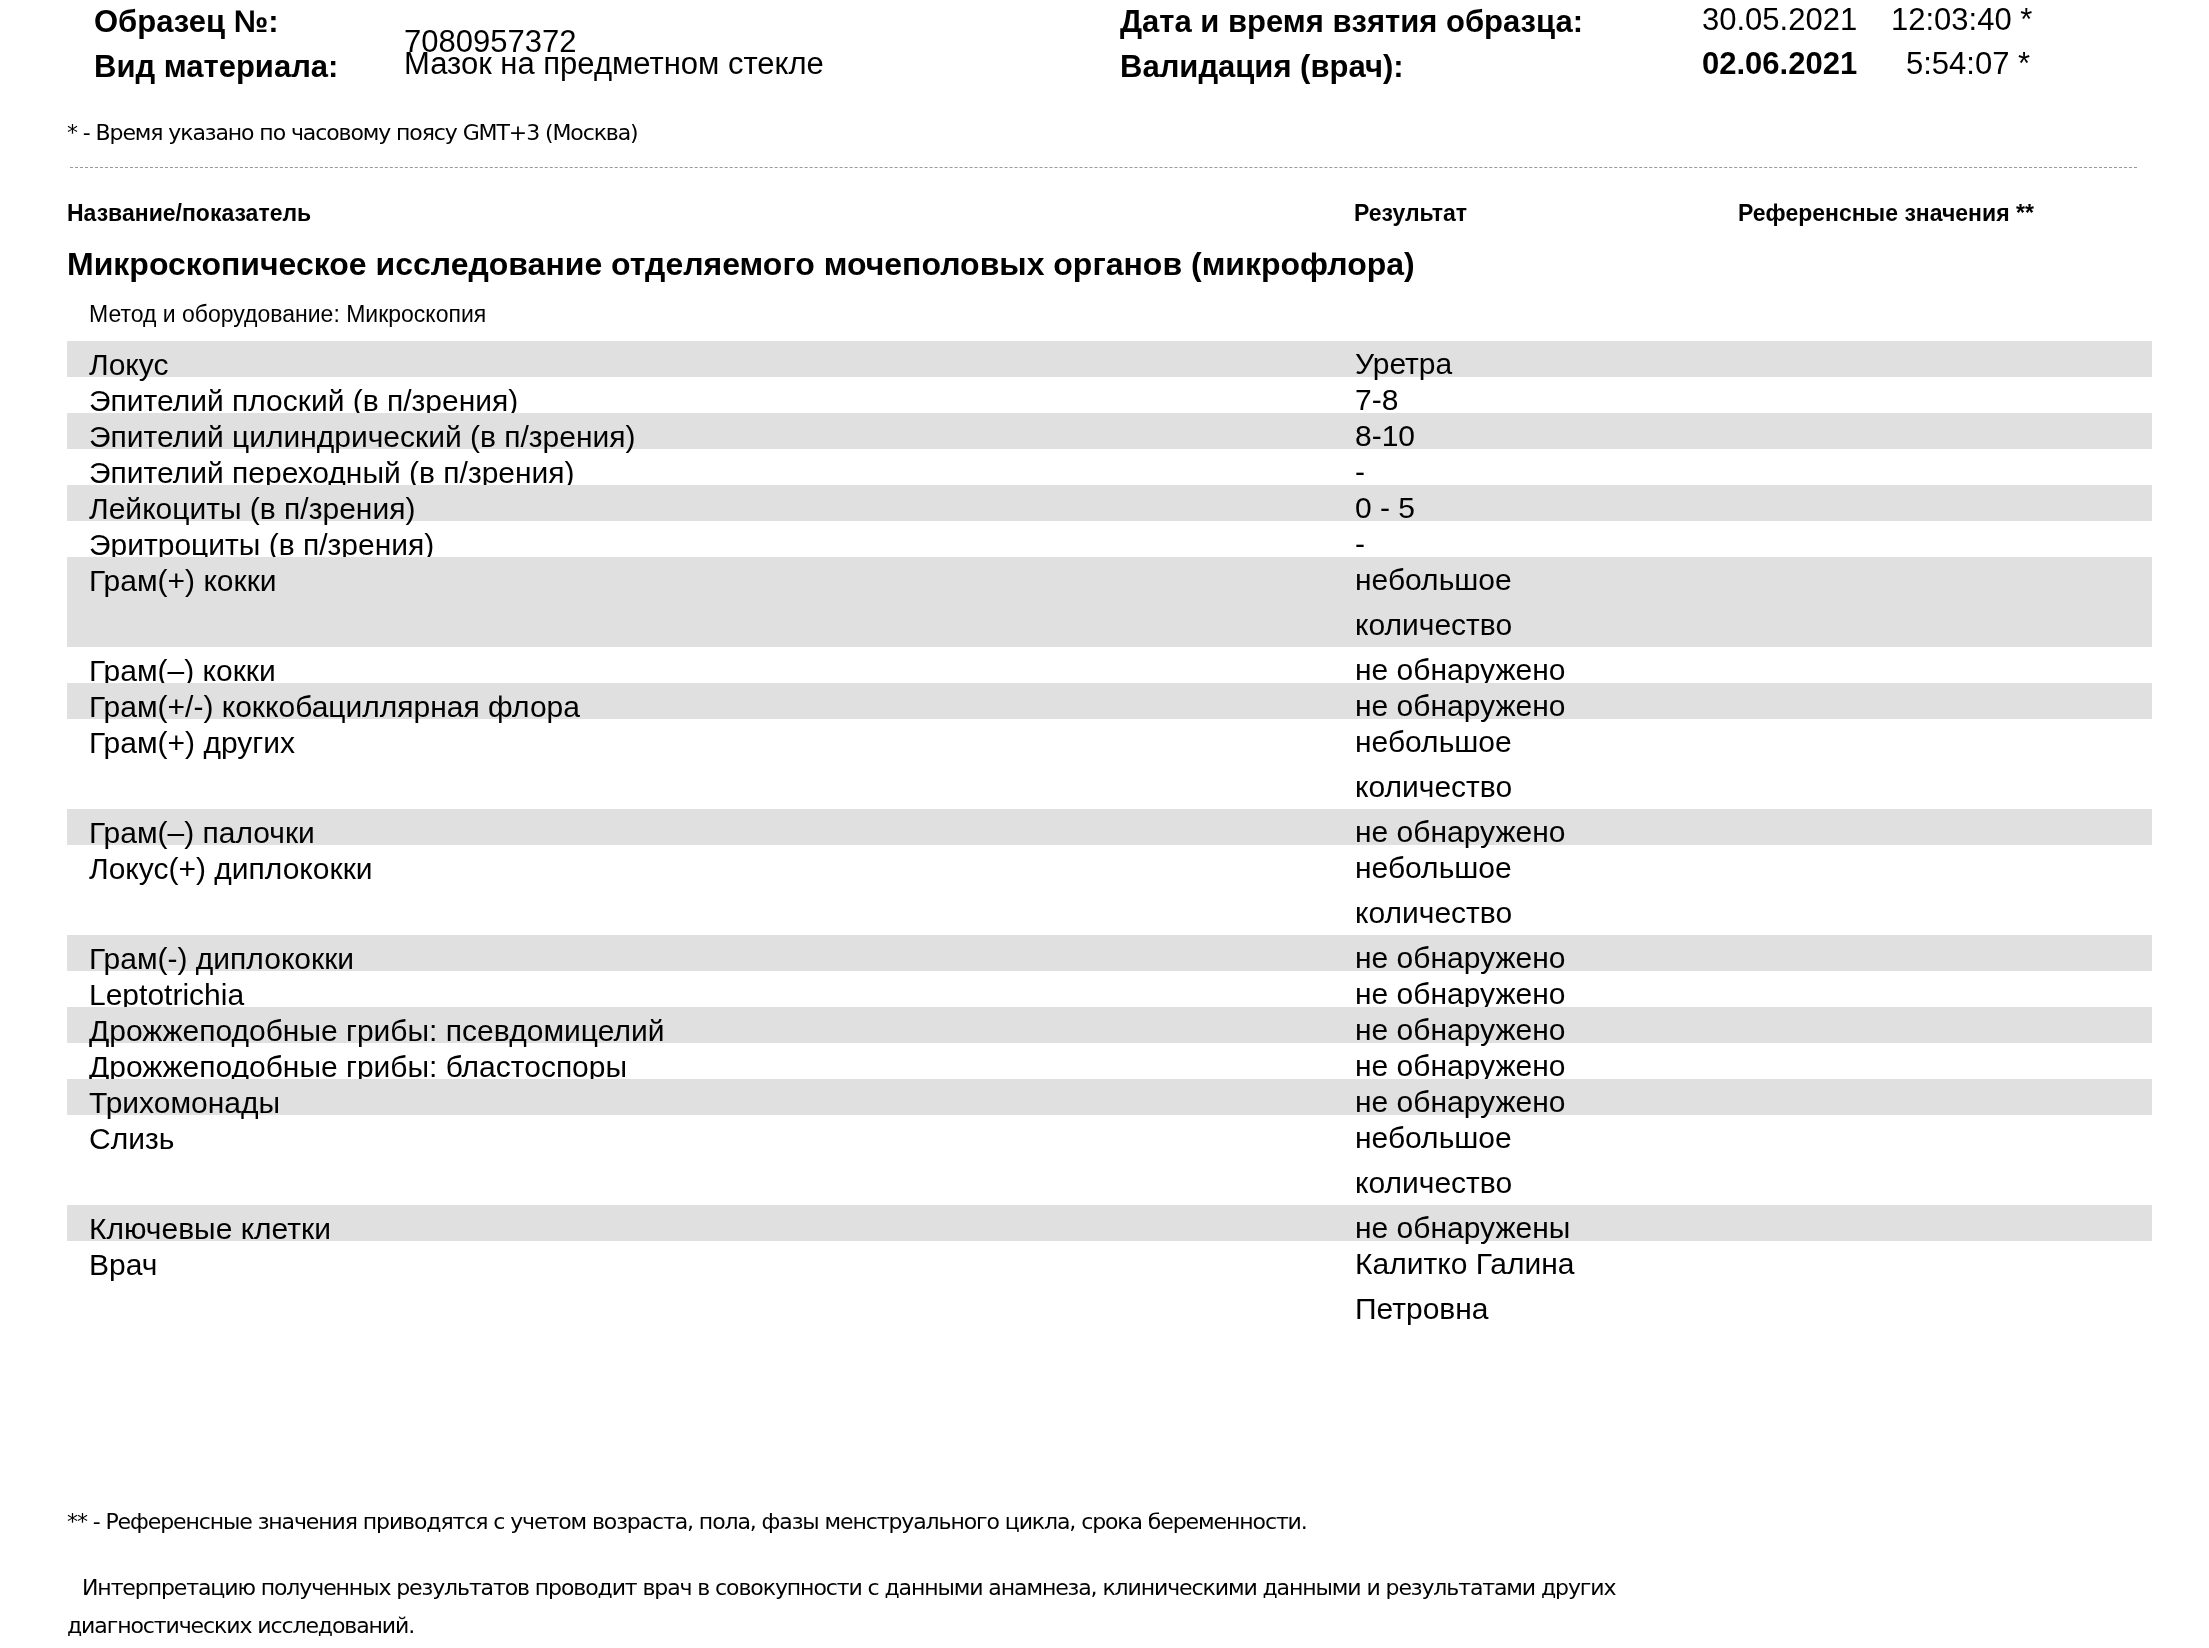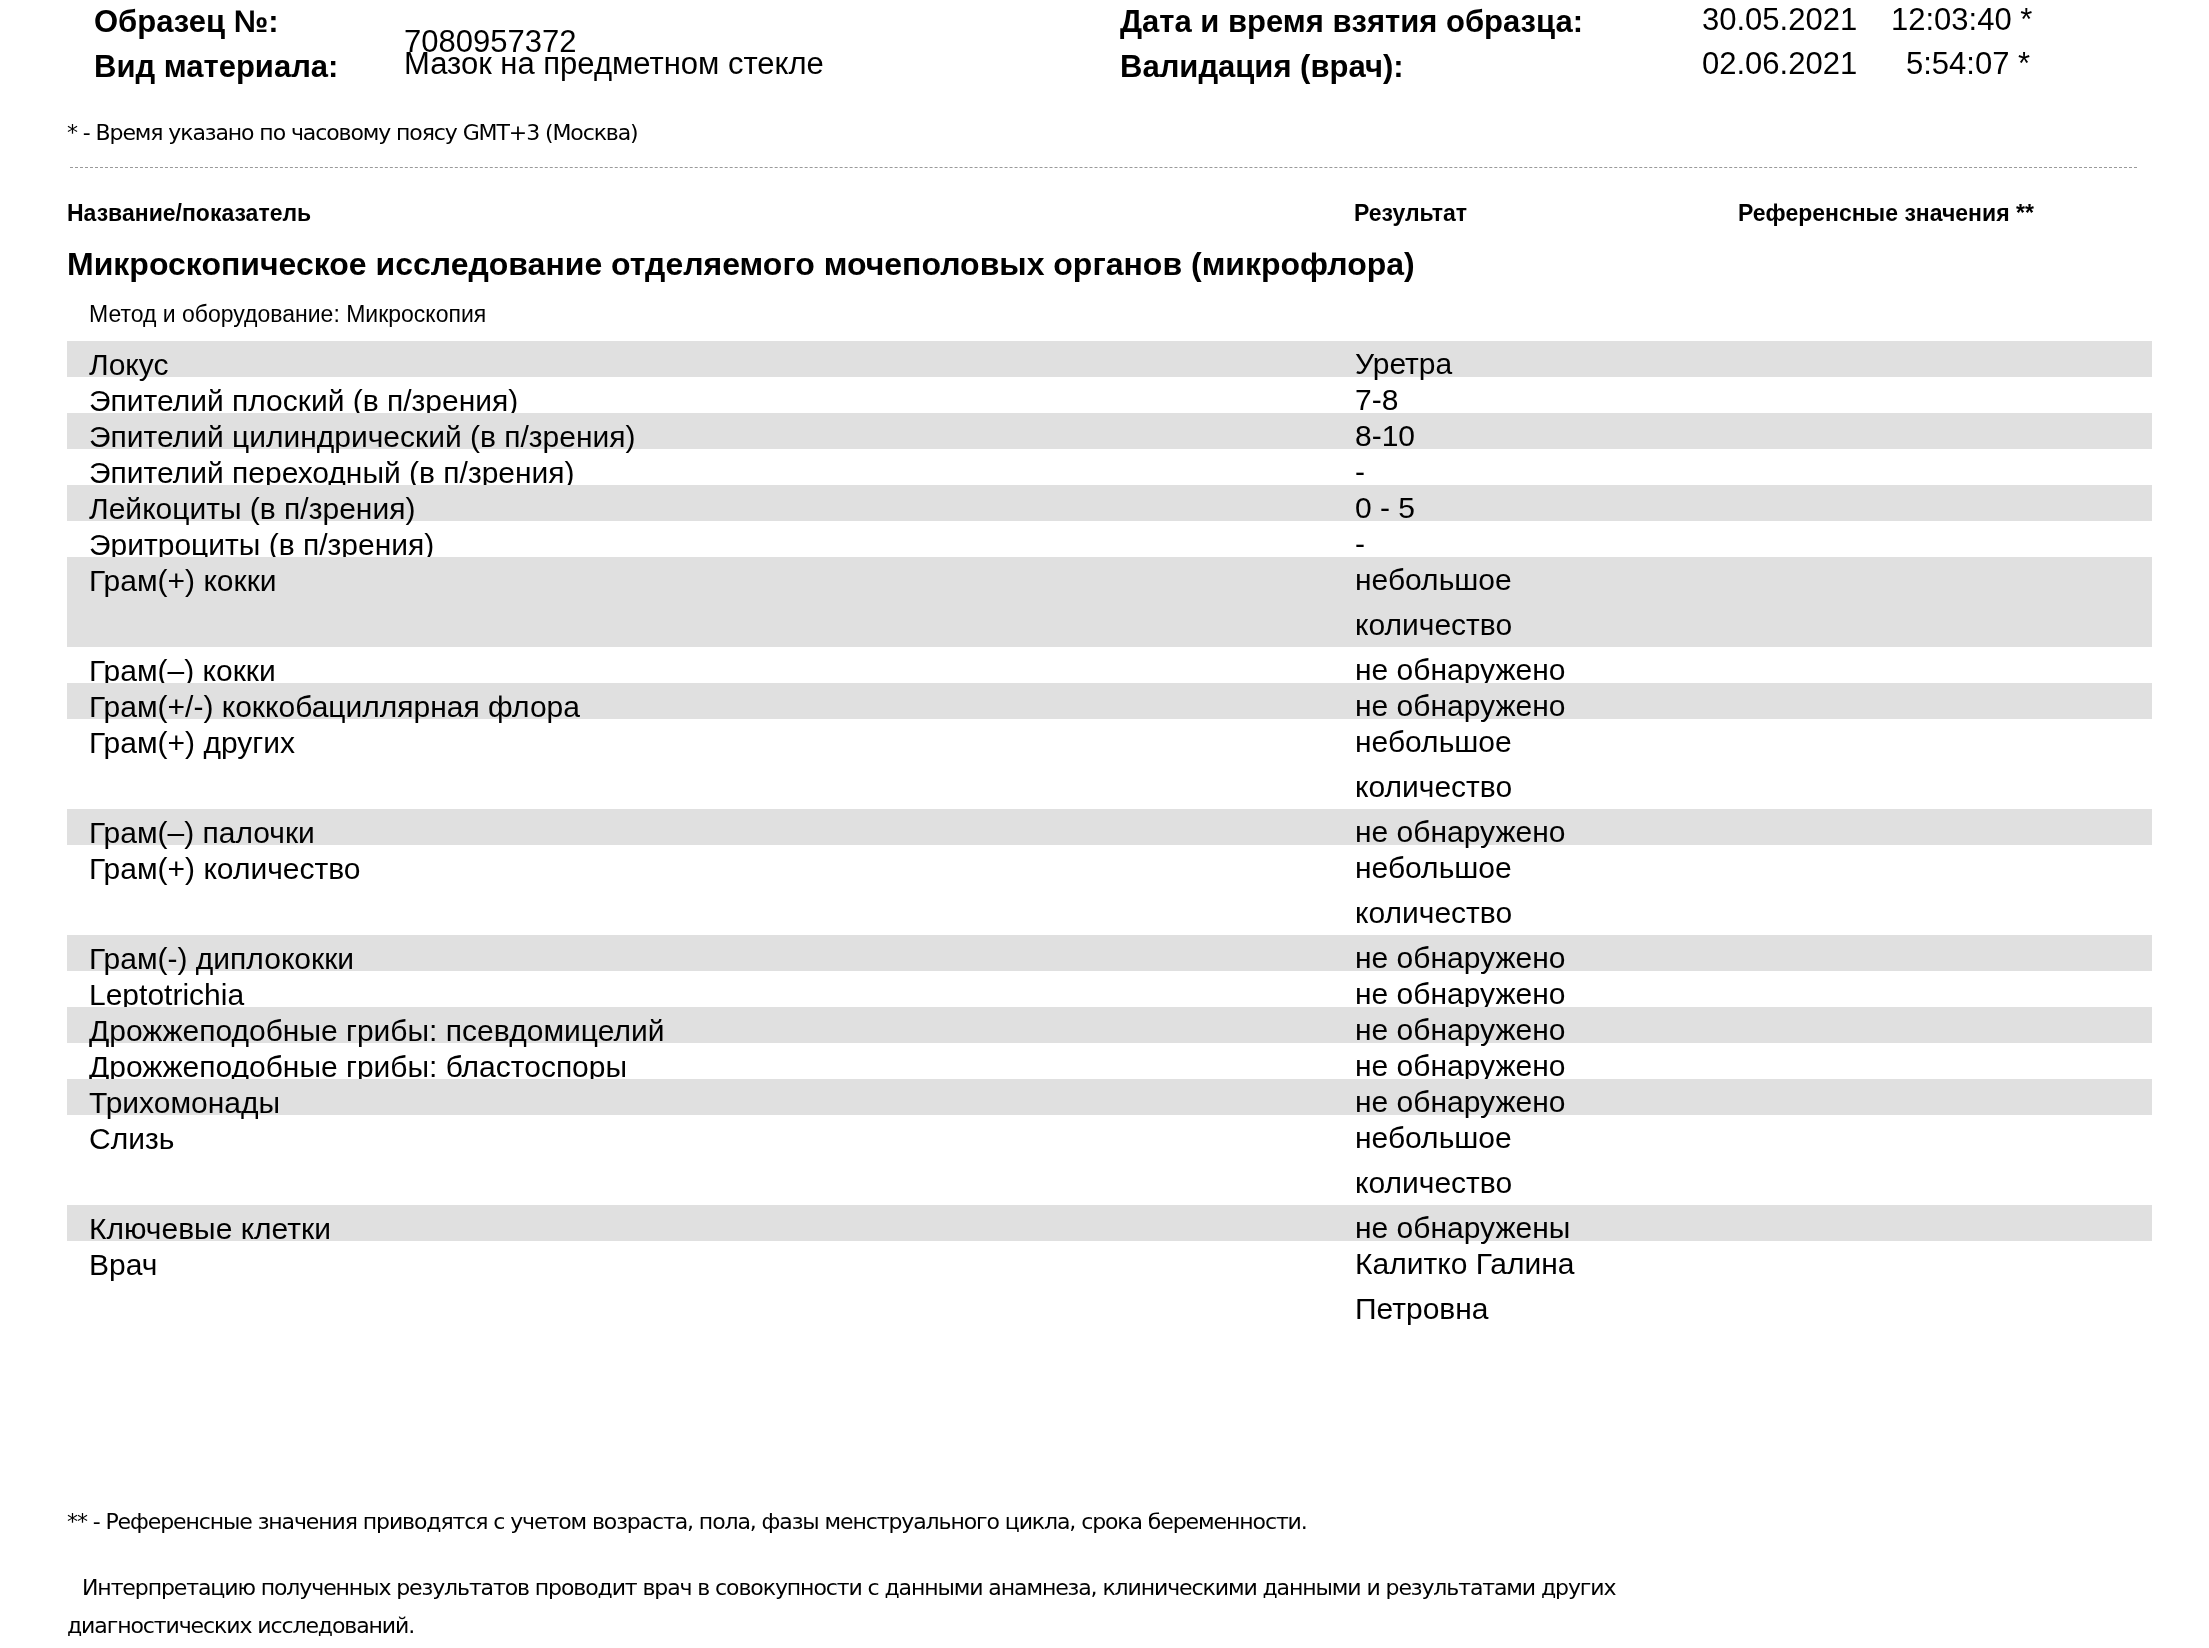--- a/index.html
+++ b/index.html
@@ -29,21 +29,21 @@
 
 <div class="abs hdr-label" style="left:94px; top:3.6px;">Образец №:</div>
 <div class="abs hdr-val" style="left:404px; top:0px;margin-top:24px;">7080957372</div>
 <div class="abs hdr-label" style="left:94px; top:49px;">Вид материала:</div>
 <div class="abs hdr-val" style="left:404px; top:46px;">Мазок на предметном стекле</div>
 
 <div class="abs hdr-label" style="left:1120px; top:3.6px;">Дата и время взятия образца:</div>
 <div class="abs hdr-val" style="left:1702px; top:1.8px;">30.05.2021</div>
 <div class="abs hdr-val" style="left:1891px; top:1.8px;">12:03:40 *</div>
 <div class="abs hdr-label" style="left:1120px; top:49px;">Валидация (врач):</div>
-<div class="abs hdr-val" style="left:1702px; top:46px;">02.06.2021</div>
+<div class="abs hdr-val" style="left:1702px; top:46px;font-weight:bold;">02.06.2021</div>
 <div class="abs hdr-val" style="left:1896px; top:46px;margin-left:10px;">5:54:07 *</div>
 
 <div class="abs note" style="left:67px; top:120px;">* - Время указано по часовому поясу GMT+3 (Москва)</div>
 
 <div class="dash"></div>
 
 <div class="abs colh" style="left:67px;">Название/показатель</div>
 <div class="abs colh" style="left:1354px;">Результат</div>
 <div class="abs colh" style="left:1738px;">Референсные значения **</div>
 
@@ -89,21 +89,21 @@
     </div>
   <div class="row dbl">
       <span class="cell-name">Грам(+) других</span>
       <span class="cell-res">небольшое количество</span>
     </div>
   <div class="row gray">
       <span class="cell-name">Грам(–) палочки</span>
       <span class="cell-res">не обнаружено</span>
     </div>
   <div class="row dbl">
-      <span class="cell-name">Грам(+) количество</span>
+      <span class="cell-name">Локус(+) диплококки</span>
       <span class="cell-res">небольшое количество</span>
     </div>
   <div class="row gray">
       <span class="cell-name">Грам(-) диплококки</span>
       <span class="cell-res">не обнаружено</span>
     </div>
   <div class="row">
       <span class="cell-name">Leptotrichia</span>
       <span class="cell-res">не обнаружено</span>
     </div>

